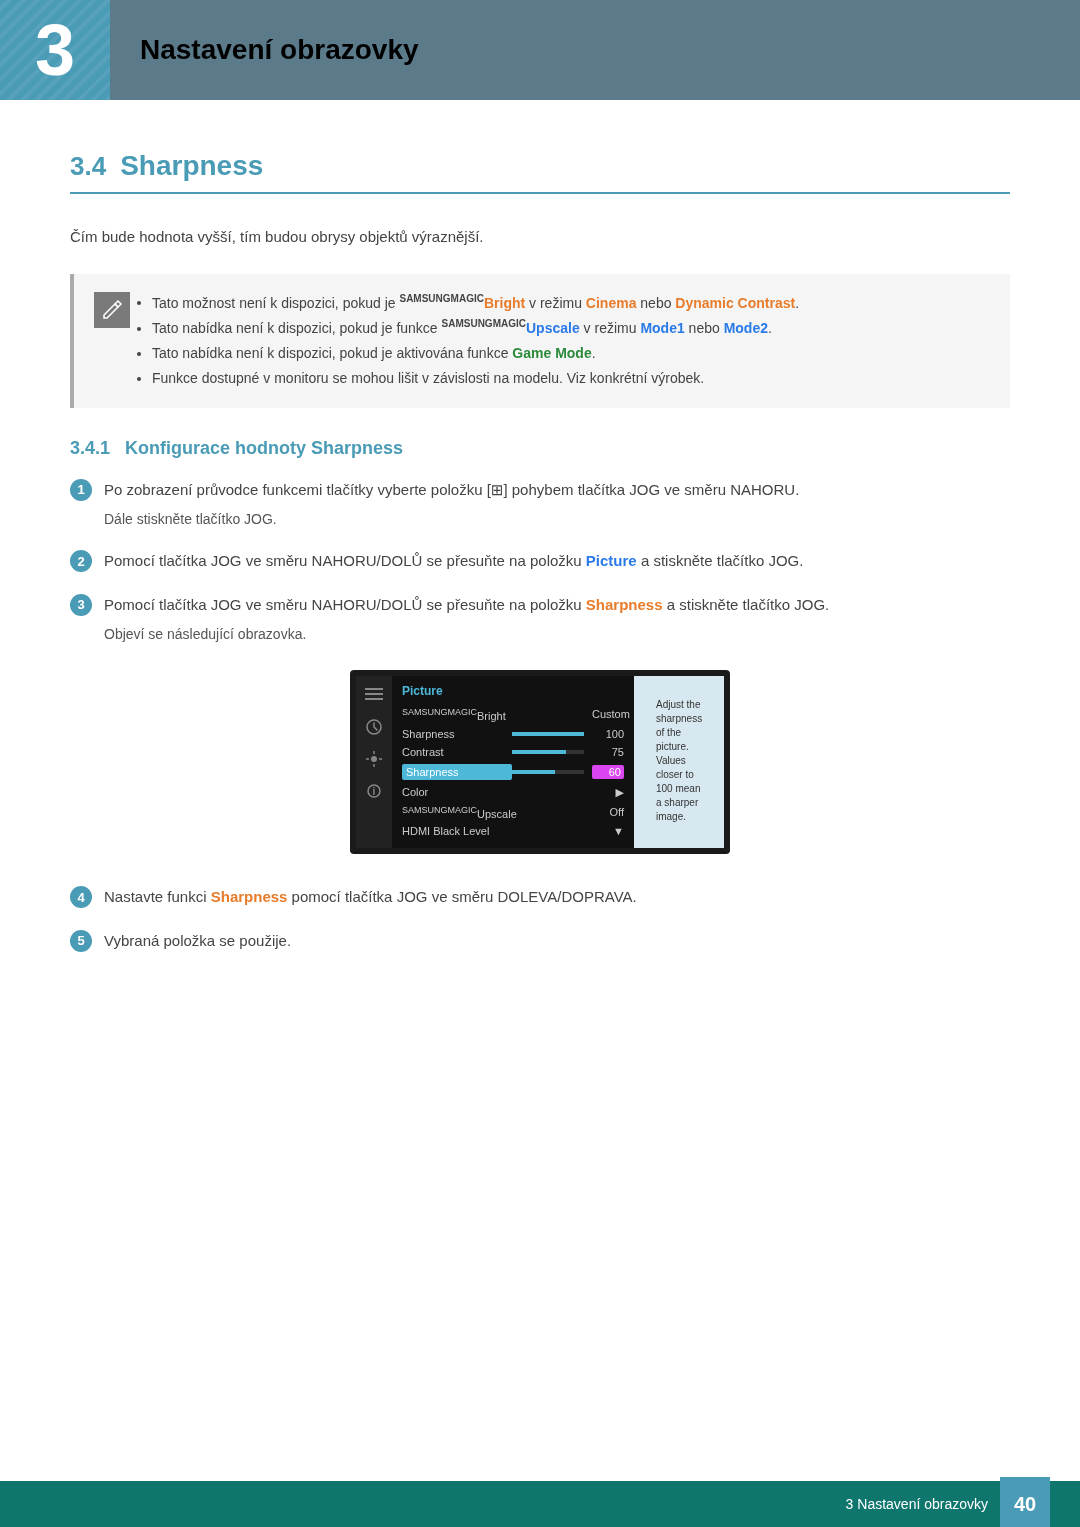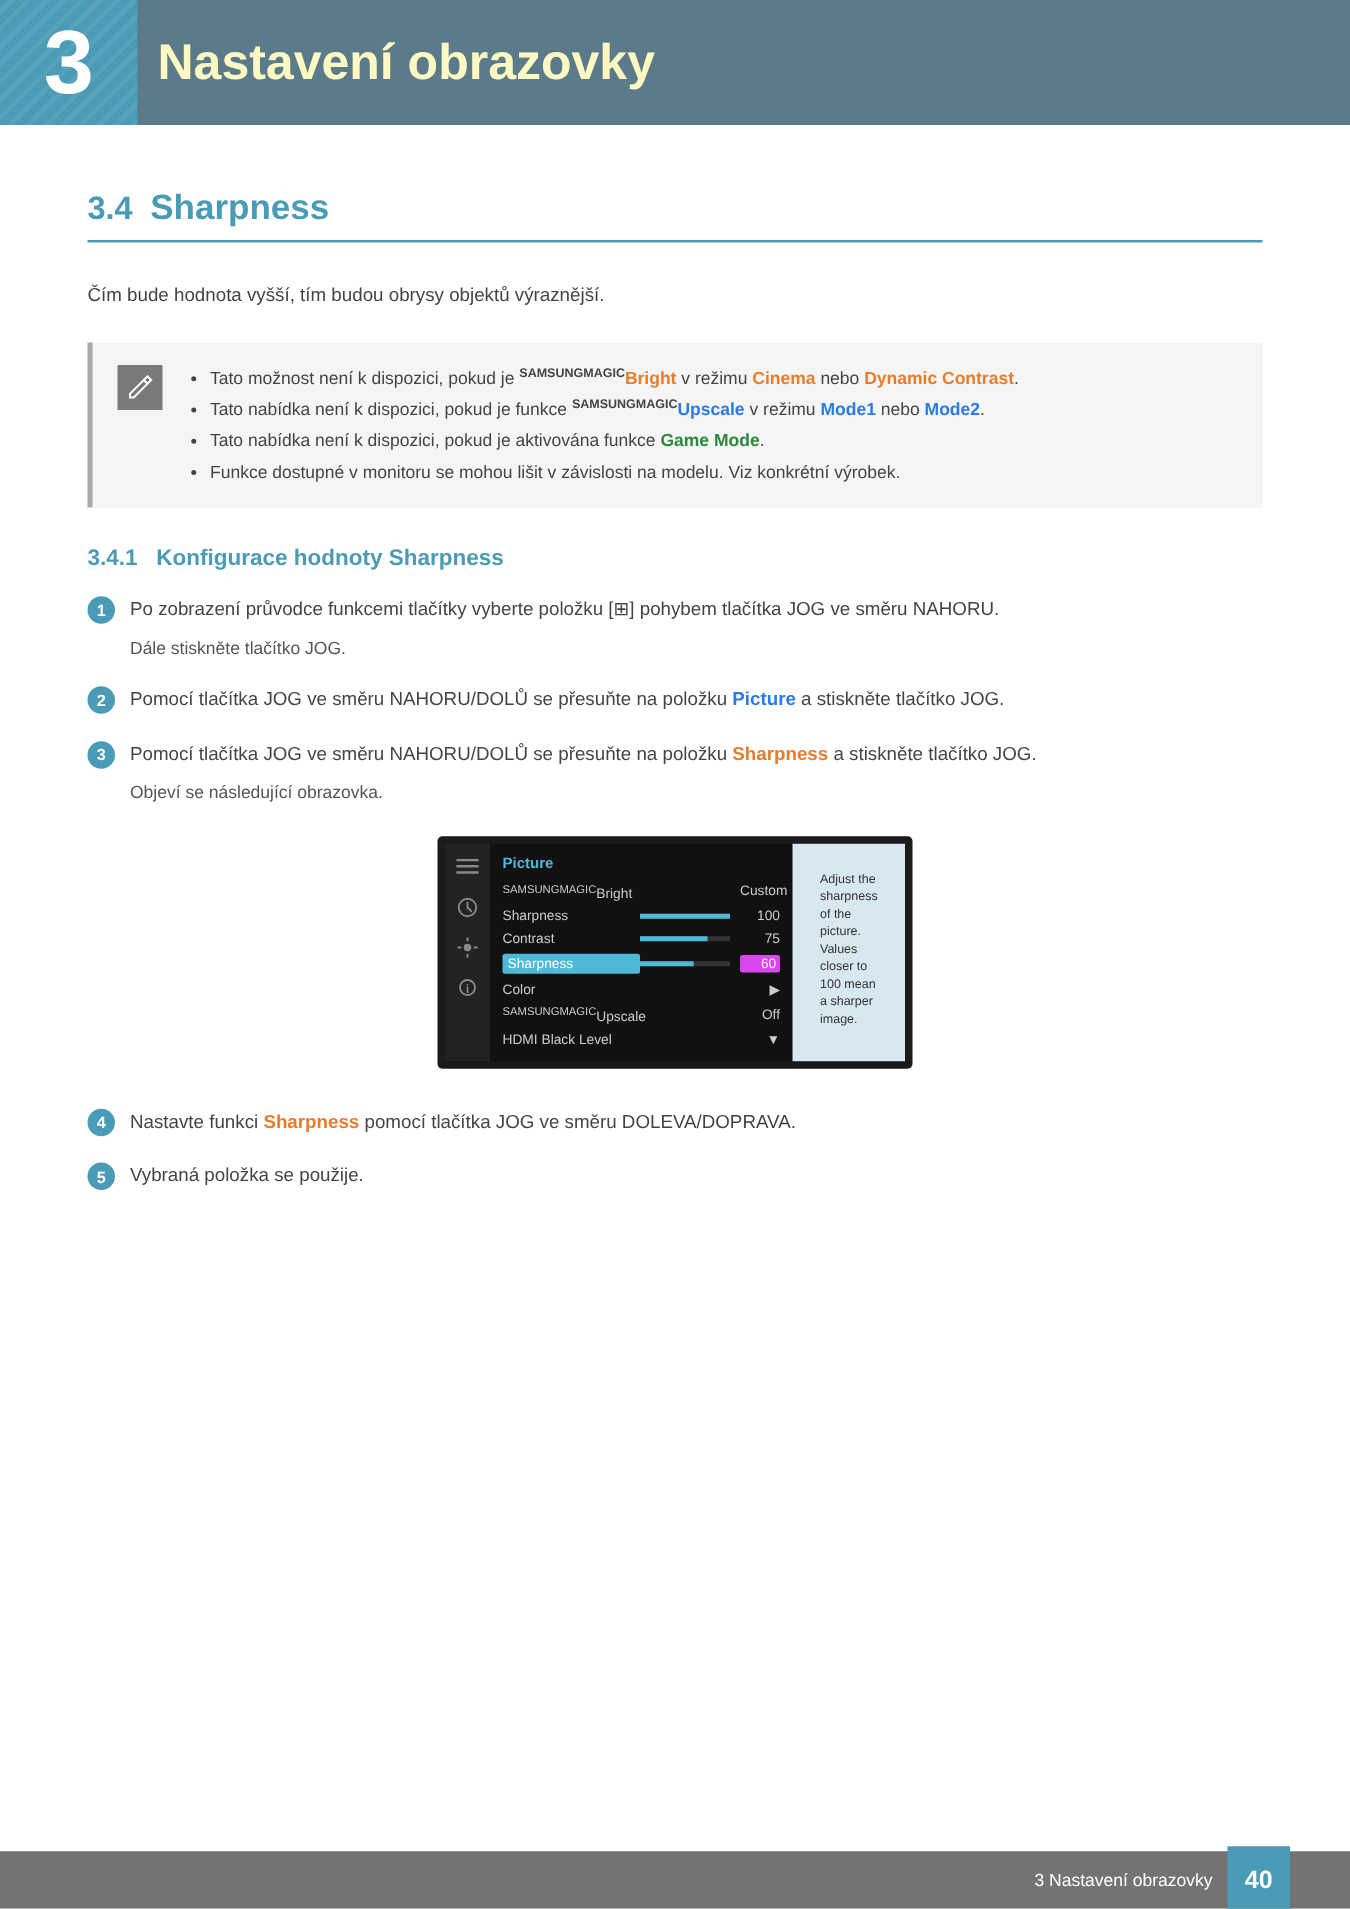--- a/index.html
+++ b/index.html
@@ -45,24 +45,24 @@
     }
     .chapter-num {
       font-size: 72px;
       font-weight: bold;
       color: #fff;
       line-height: 1;
       position: relative;
       z-index: 1;
     }
     .chapter-title {
-      font-size: 40px;
-      font-weight: bold;
-      color: #fef9c3;
-      margin-left: 16px;
+      font-size: 28px;
+      font-weight: bold;
+      color: #000000;
+      margin-left: 30px;
     }
 
     
     .content {
       padding: 50px 70px 80px 70px;
     }
 
     
     .section-heading {
       display: flex;
@@ -93,21 +93,21 @@
     }
 
     
     .note-box {
       display: flex;
       align-items: flex-start;
       background: #f5f5f5;
       border-left: 4px solid #aaa;
       padding: 16px 20px;
       margin: 24px 0;
-      gap: 20px;
+      gap: 4px;
     }
     .note-icon {
       width: 36px;
       height: 36px;
       min-width: 36px;
       background: #7a7a7a;
       display: flex;
       align-items: center;
       justify-content: center;
       margin-top: 2px;
@@ -292,25 +292,25 @@
       line-height: 1.4;
     }
 
     
     .page-footer {
       position: absolute;
       bottom: 0;
       left: 0;
       right: 0;
       height: 46px;
-      background: #737373;
+      background: #0f766e;
       display: flex;
       align-items: center;
       justify-content: flex-end;
-      padding-right: 48px;
+      padding-right: 30px;
       gap: 12px;
     }
     .footer-text {
       color: #fff;
       font-size: 14px;
     }
     .footer-page {
       background: #4a9bb5;
       color: #fff;
       font-size: 20px;

